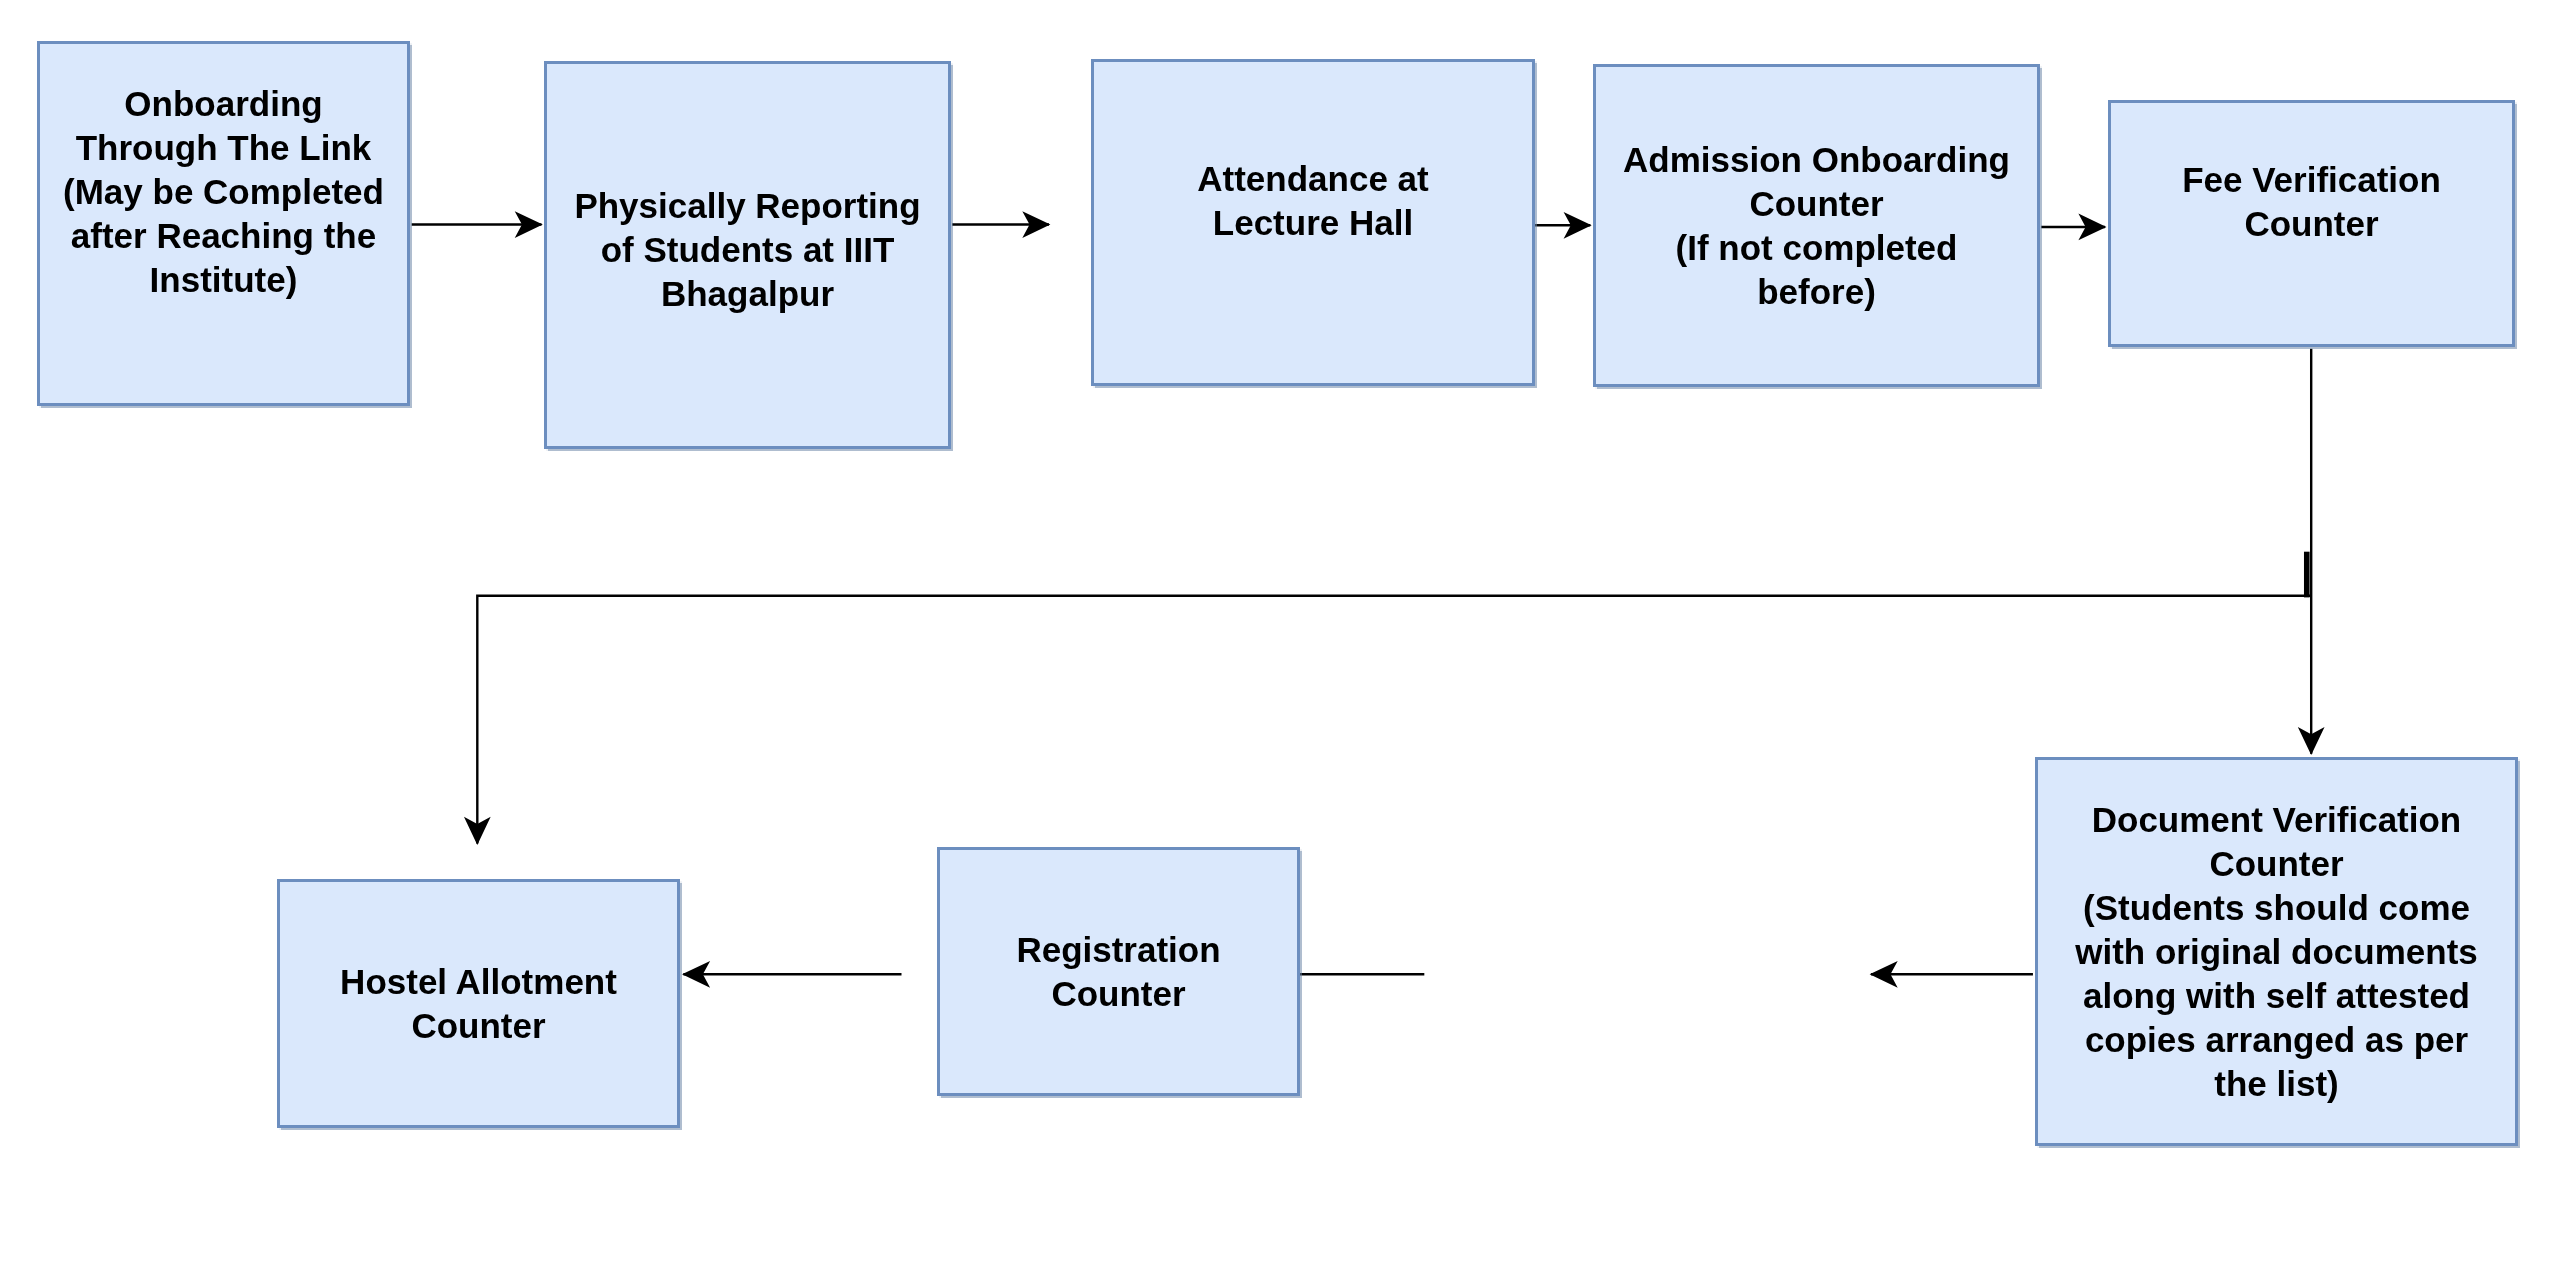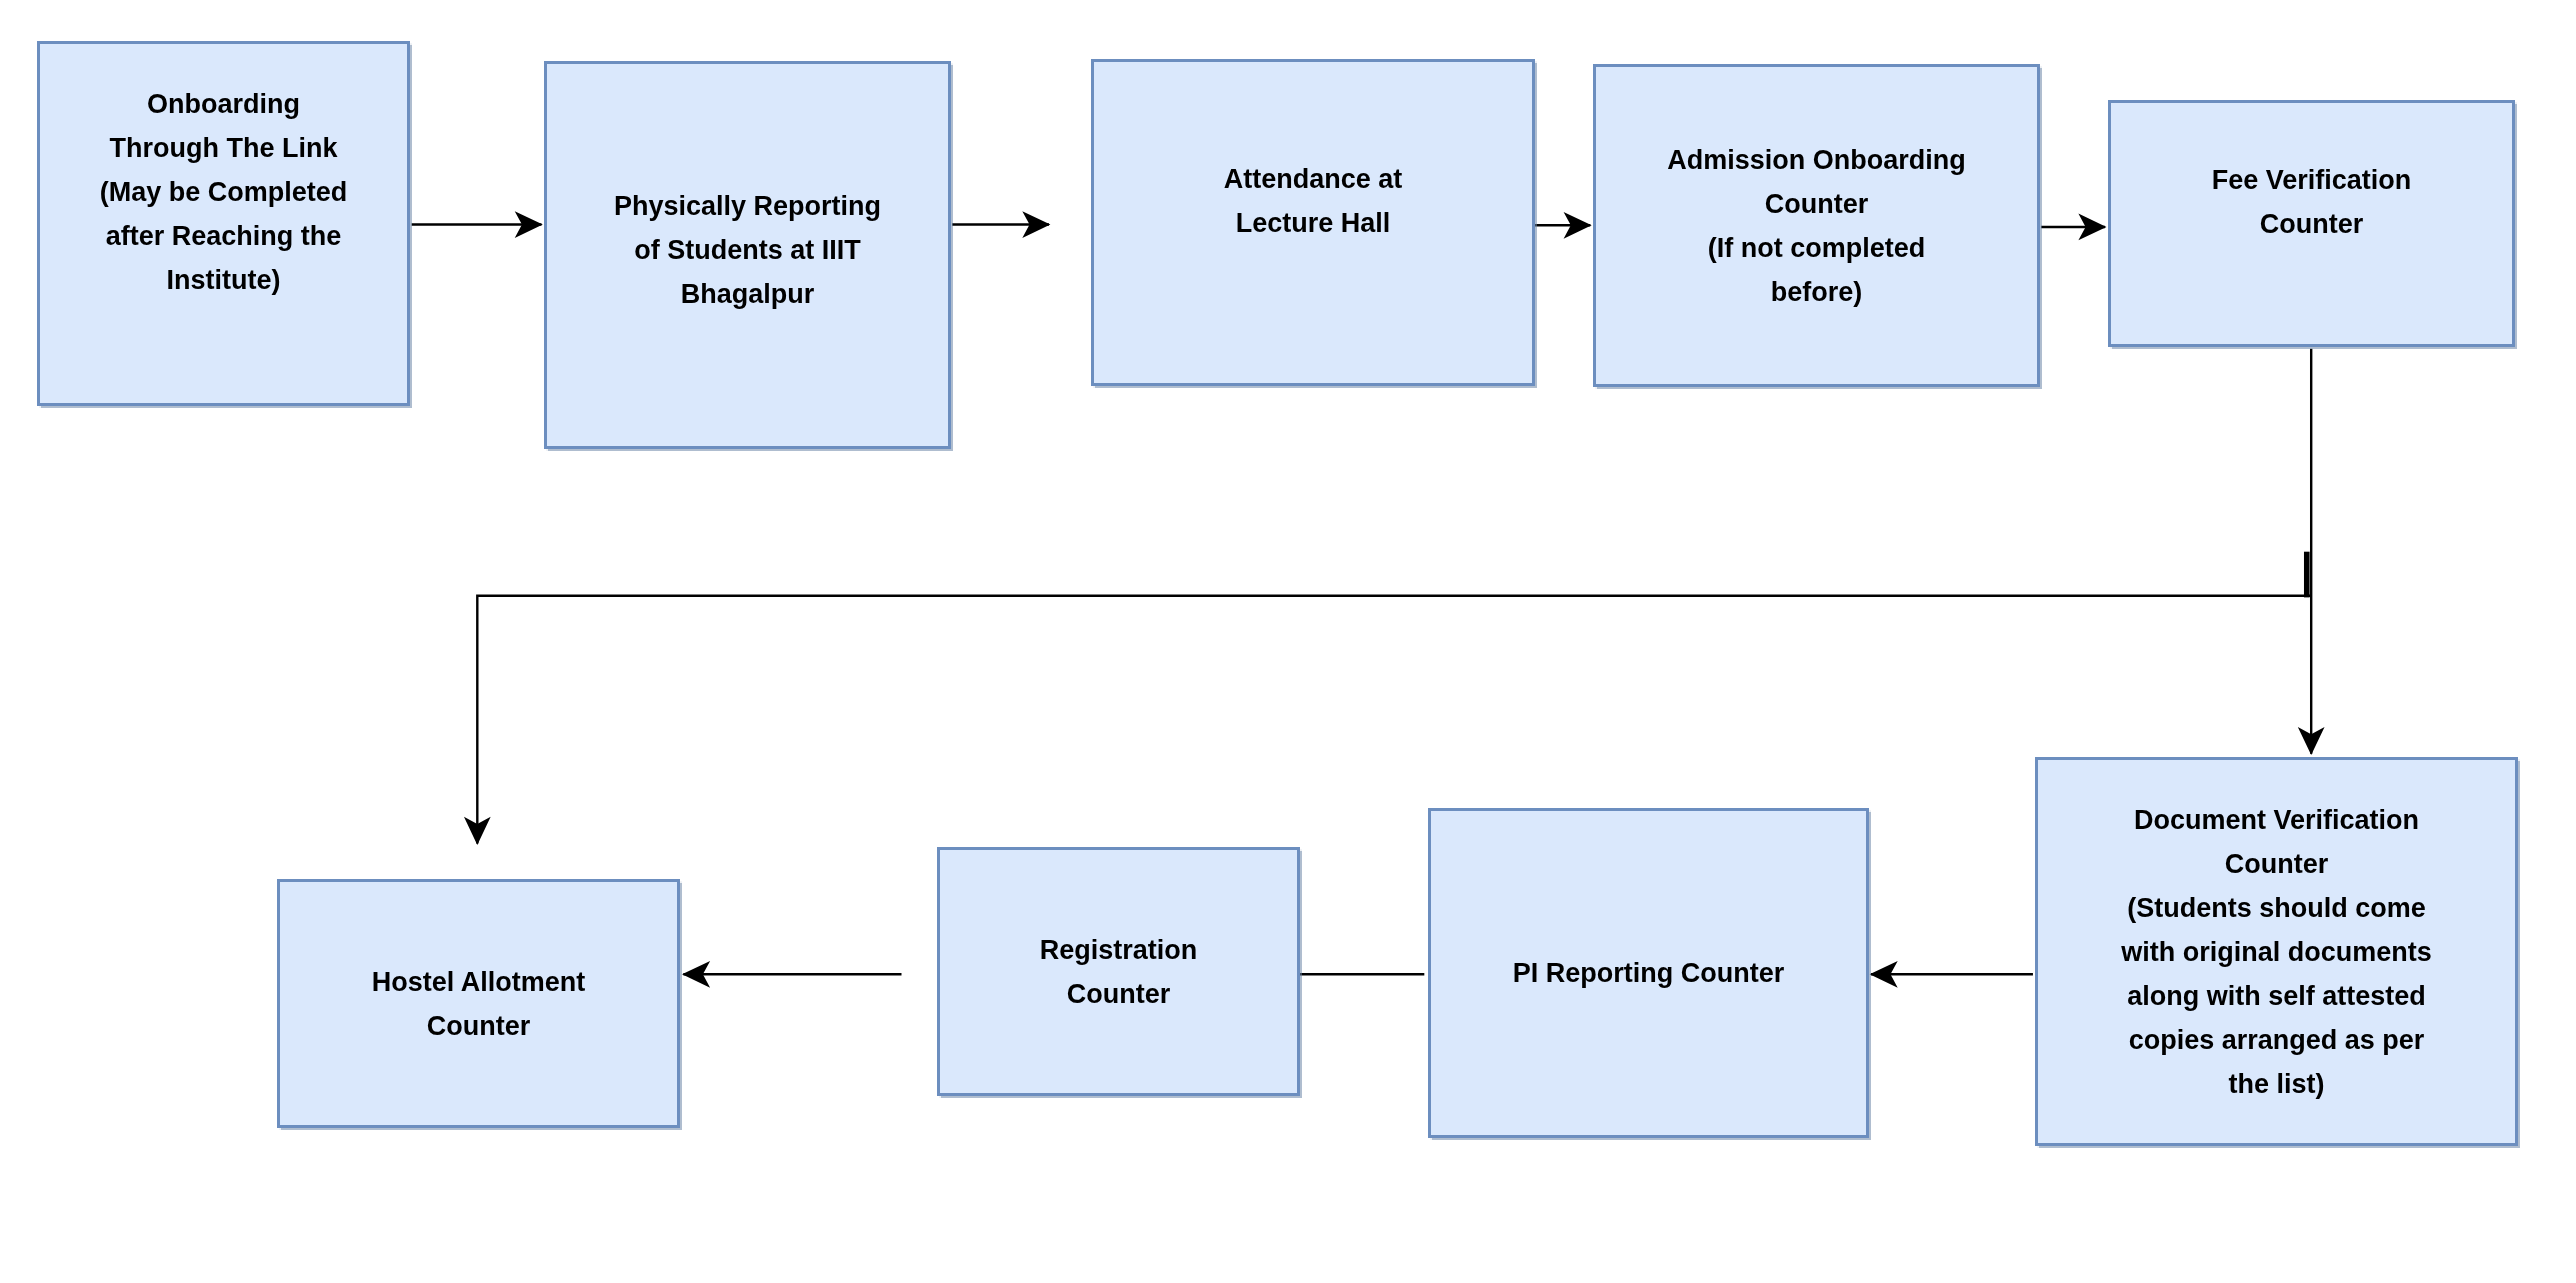--- a/index.html
+++ b/index.html
@@ -19,21 +19,21 @@
     position: absolute;
     box-sizing: border-box;
     background: #dae8fc;
     border: 3.2px solid #6c8ebf;
     box-shadow: 2.4px 2.4px 0.8px rgba(110, 134, 168, 0.55);
     display: flex;
     align-items: center;
     justify-content: center;
     text-align: center;
     font-weight: bold;
-    font-size: 27px;
+    font-size: 35px;
     line-height: 44px;
     color: #000000;
     white-space: pre-line;
   }
   
   #n-onboarding     { left:   37px; top:   41px; width: 373px; height: 365px; padding-bottom: 63px; }
   #n-reporting      { left:  544px; top:   61px; width: 407px; height: 388px; padding-bottom: 9.6px; }
   #n-attendance     { left: 1051px; top:   59px; width: 444px; height: 327px; padding-bottom: 43px; margin-left: 40px; }
   #n-admission      { left: 1593px; top:   64px; width: 447px; height: 323px; }
   #n-fee            { left: 2108px; top:  100px; width: 407px; height: 247px; padding-bottom: 44px; }
@@ -101,21 +101,20 @@
 
   <div class="node" id="n-fee">Fee Verification
 Counter</div>
 
   <div class="node" id="n-hostel">Hostel Allotment
 Counter</div>
 
   <div class="node" id="n-registration">Registration
 Counter</div>
 
-  <div class="node" id="n-pi">PI Reporting Counter</div>
 
   <div class="node" id="n-document">Document Verification
 Counter
 (Students should come
 with original documents
 along with self attested
 copies arranged as per
 the list)</div>
 
 </div>

